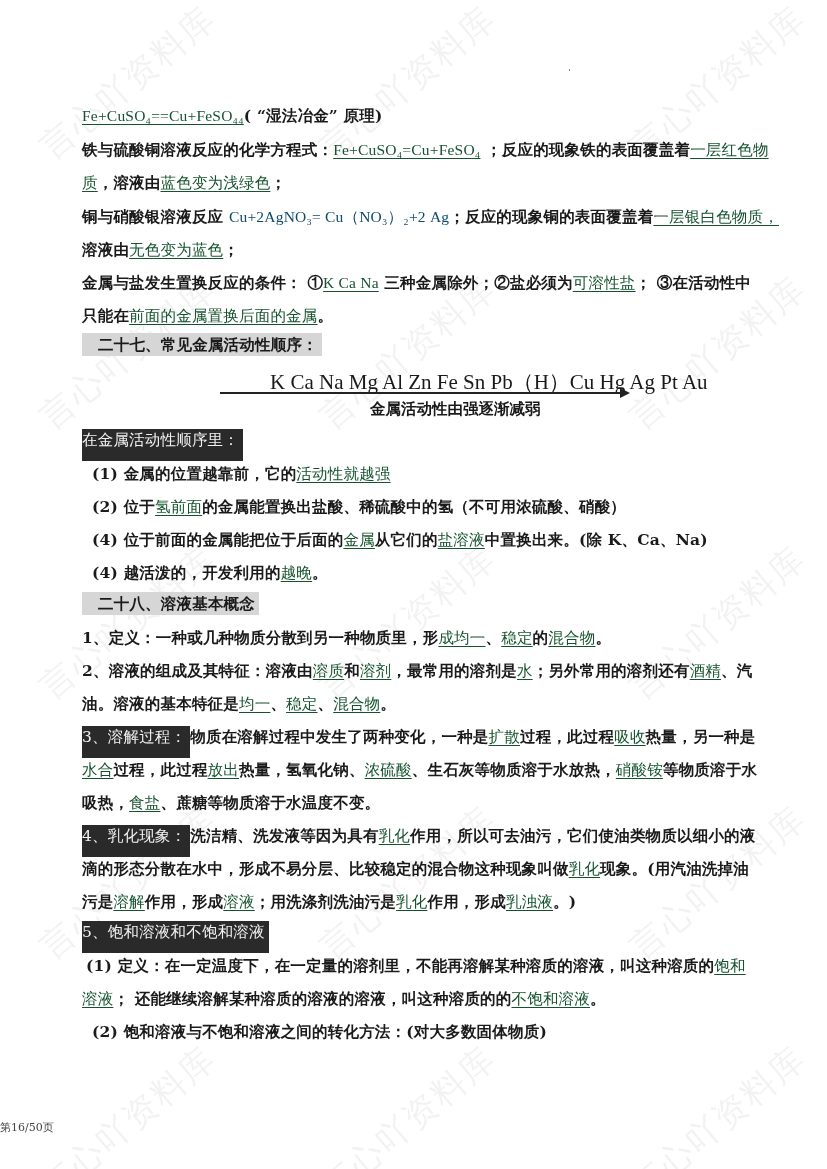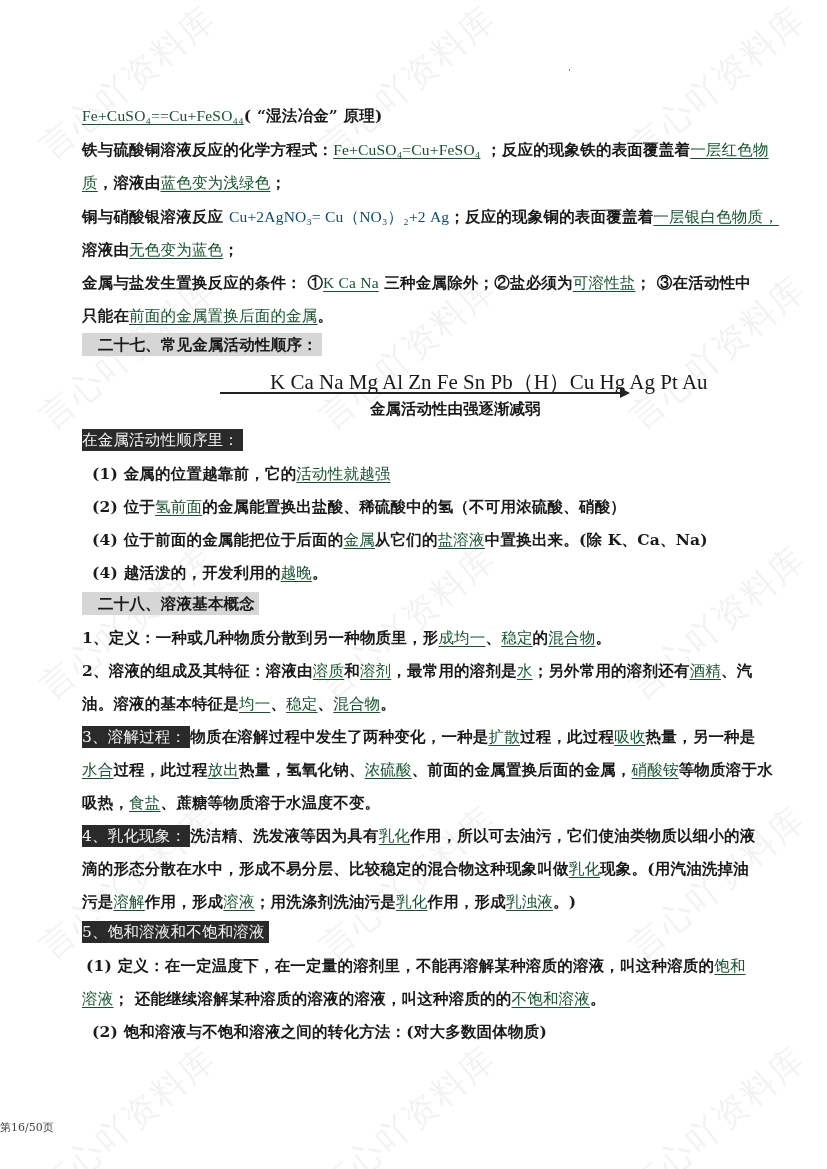--- a/index.html
+++ b/index.html
@@ -13,21 +13,21 @@
     position: absolute; font-family: "DejaVu Sans", sans-serif; font-size: 34px;
     color: rgba(0,0,0,0.05); transform: rotate(-40deg); white-space: nowrap; letter-spacing: 2px;
   }
   .page { position: absolute; left: 82px; top: 0; width: 716px; z-index: 1; }
   .line {
     position: absolute; left: 0; font-size: 15.5px; line-height: 20px; white-space: nowrap;
     font-weight: bold; letter-spacing: 0.2px;
   }
   .u { text-decoration: underline; text-underline-offset: 3px; color: #14532d; font-weight: normal; }
   .hdr-gray { background: #d6d6d6; padding: 2px 4px 2px 16px; }
-  .hdr-black { background: #2a2a2a; color: #f2f2f2; padding: 2px 4px 2px 0; font-weight: normal; }
+  .hdr-black { background: #2a2a2a; color: #f2f2f2; padding: 2px 4px 12px 0; font-weight: normal; }
   .chem { font-family: "Liberation Serif", serif; font-weight: normal; }
   .arrow-wrap { position: absolute; left: 138px; top: 388px; width: 410px; height: 10px; }
   .arrow-line { position: absolute; left: 0; top: 4px; width: 402px; height: 1.5px; background: #222; }
   .arrow-head { position: absolute; right: 0; top: 0; width: 0; height: 0;
     border-top: 5px solid transparent; border-bottom: 5px solid transparent; border-left: 10px solid #222; }
   .seq { position: absolute; left: 188px; top: 368px; font-family: "Liberation Serif", serif; font-size: 21px; }
   .seq-label { position: absolute; left: 288px; top: 399px; font-size: 15.5px; font-weight: bold; }
   .footer { position: absolute; left: 0; width: 827px; top: 1120px; font-size: 11px; color: #444; z-index: 1; }
   .dot { position: absolute; left: 569px; top: 69px; width: 1px; height: 2px; background: #888; }
 </style>
@@ -125,21 +125,21 @@
   </div>
 
   <div class="line" style="top:694px">
     <span>油。溶液的基本特征是</span><span class="u">均一</span><span>、</span><span class="u">稳定</span><span>、</span><span class="u">混合物</span><span>。</span>
   </div>
 
   <div class="line" style="top:727px">
     <span class="hdr-black">3、溶解过程：</span><span>物质在溶解过程中发生了两种变化，一种是</span><span class="u">扩散</span><span>过程，此过程</span><span class="u">吸收</span><span>热量，另一种是</span>
   </div>
   <div class="line" style="top:760px">
-    <span class="u">水合</span><span>过程，此过程</span><span class="u">放出</span><span>热量，氢氧化钠、</span><span class="u">浓硫酸</span><span>、前面的金属置换后面的金属，</span><span class="u">硝酸铵</span><span>等物质溶于水</span>
+    <span class="u">水合</span><span>过程，此过程</span><span class="u">放出</span><span>热量，氢氧化钠、</span><span class="u">浓硫酸</span><span>、生石灰等物质溶于水放热，</span><span class="u">硝酸铵</span><span>等物质溶于水</span>
   </div>
   <div class="line" style="top:793px">
     <span>吸热，</span><span class="u">食盐</span><span>、蔗糖等物质溶于水温度不变。</span>
   </div>
 
   <div class="line" style="top:826px">
     <span class="hdr-black">4、乳化现象：</span><span>洗洁精、洗发液等因为具有</span><span class="u">乳化</span><span>作用，所以可去油污，它们使油类物质以细小的液</span>
   </div>
   <div class="line" style="top:859px">
     <span>滴的形态分散在水中，形成不易分层、比较稳定的混合物这种现象叫做</span><span class="u">乳化</span><span>现象。(用汽油洗掉油</span>

